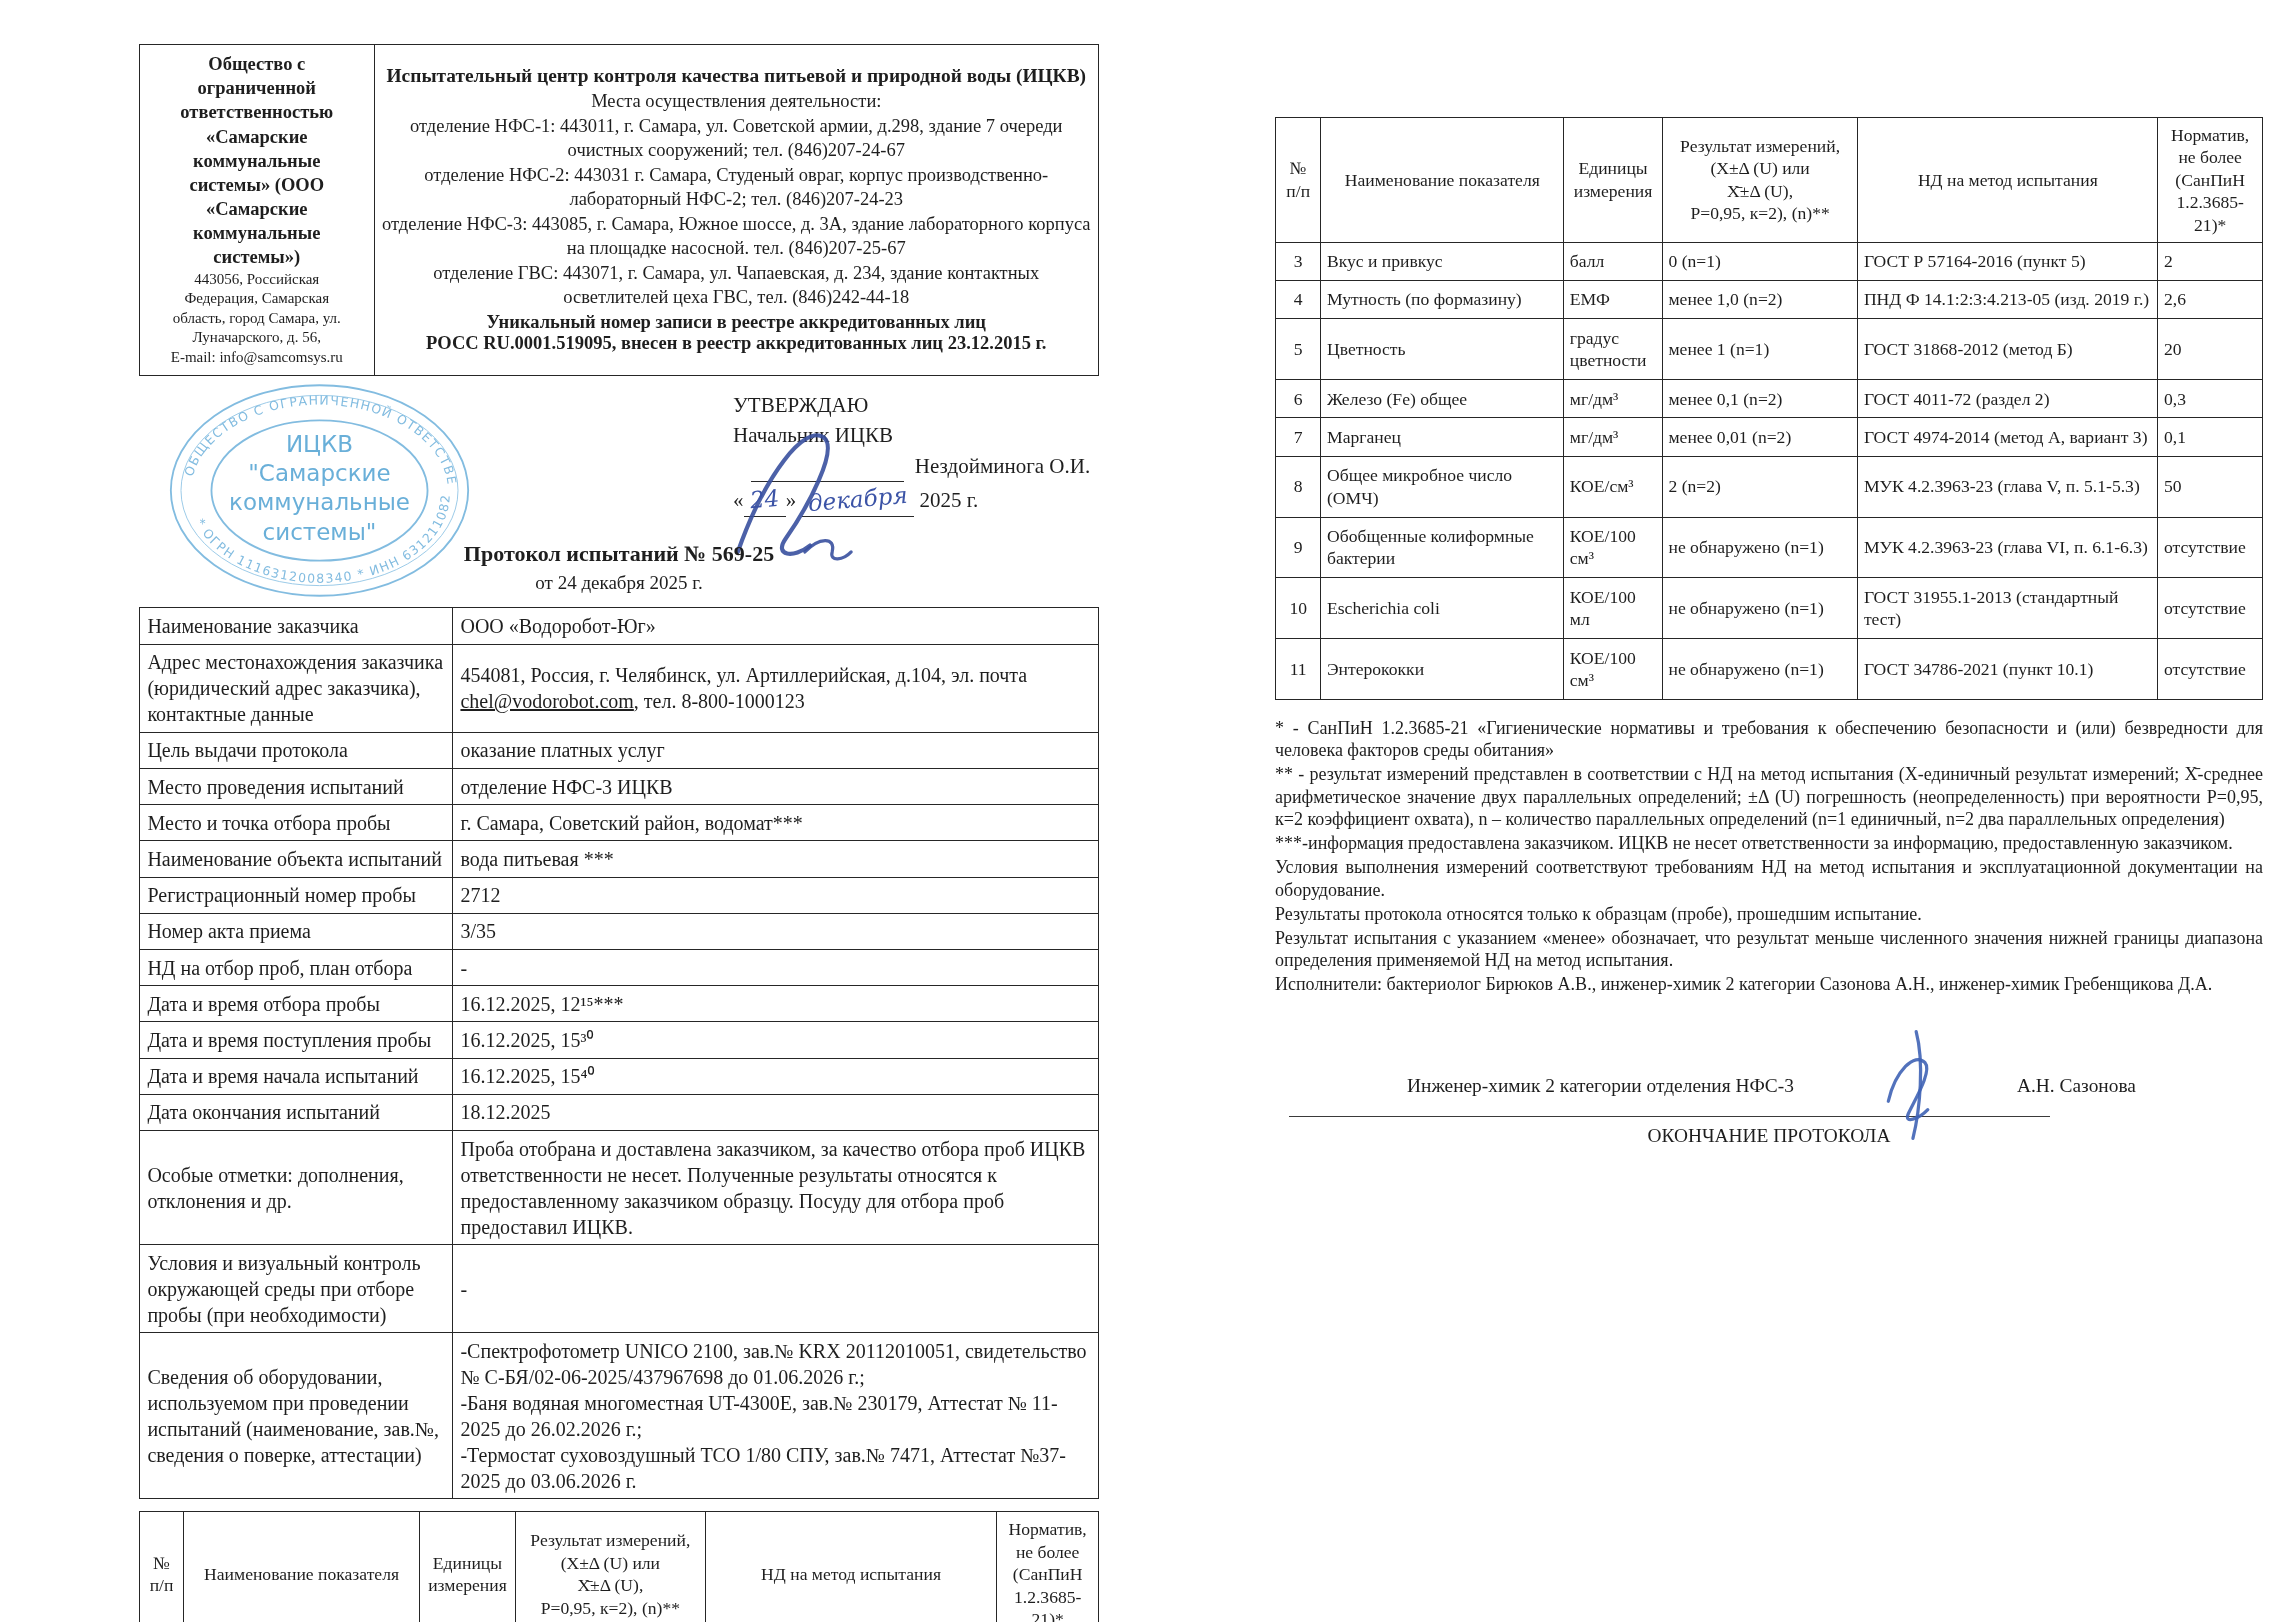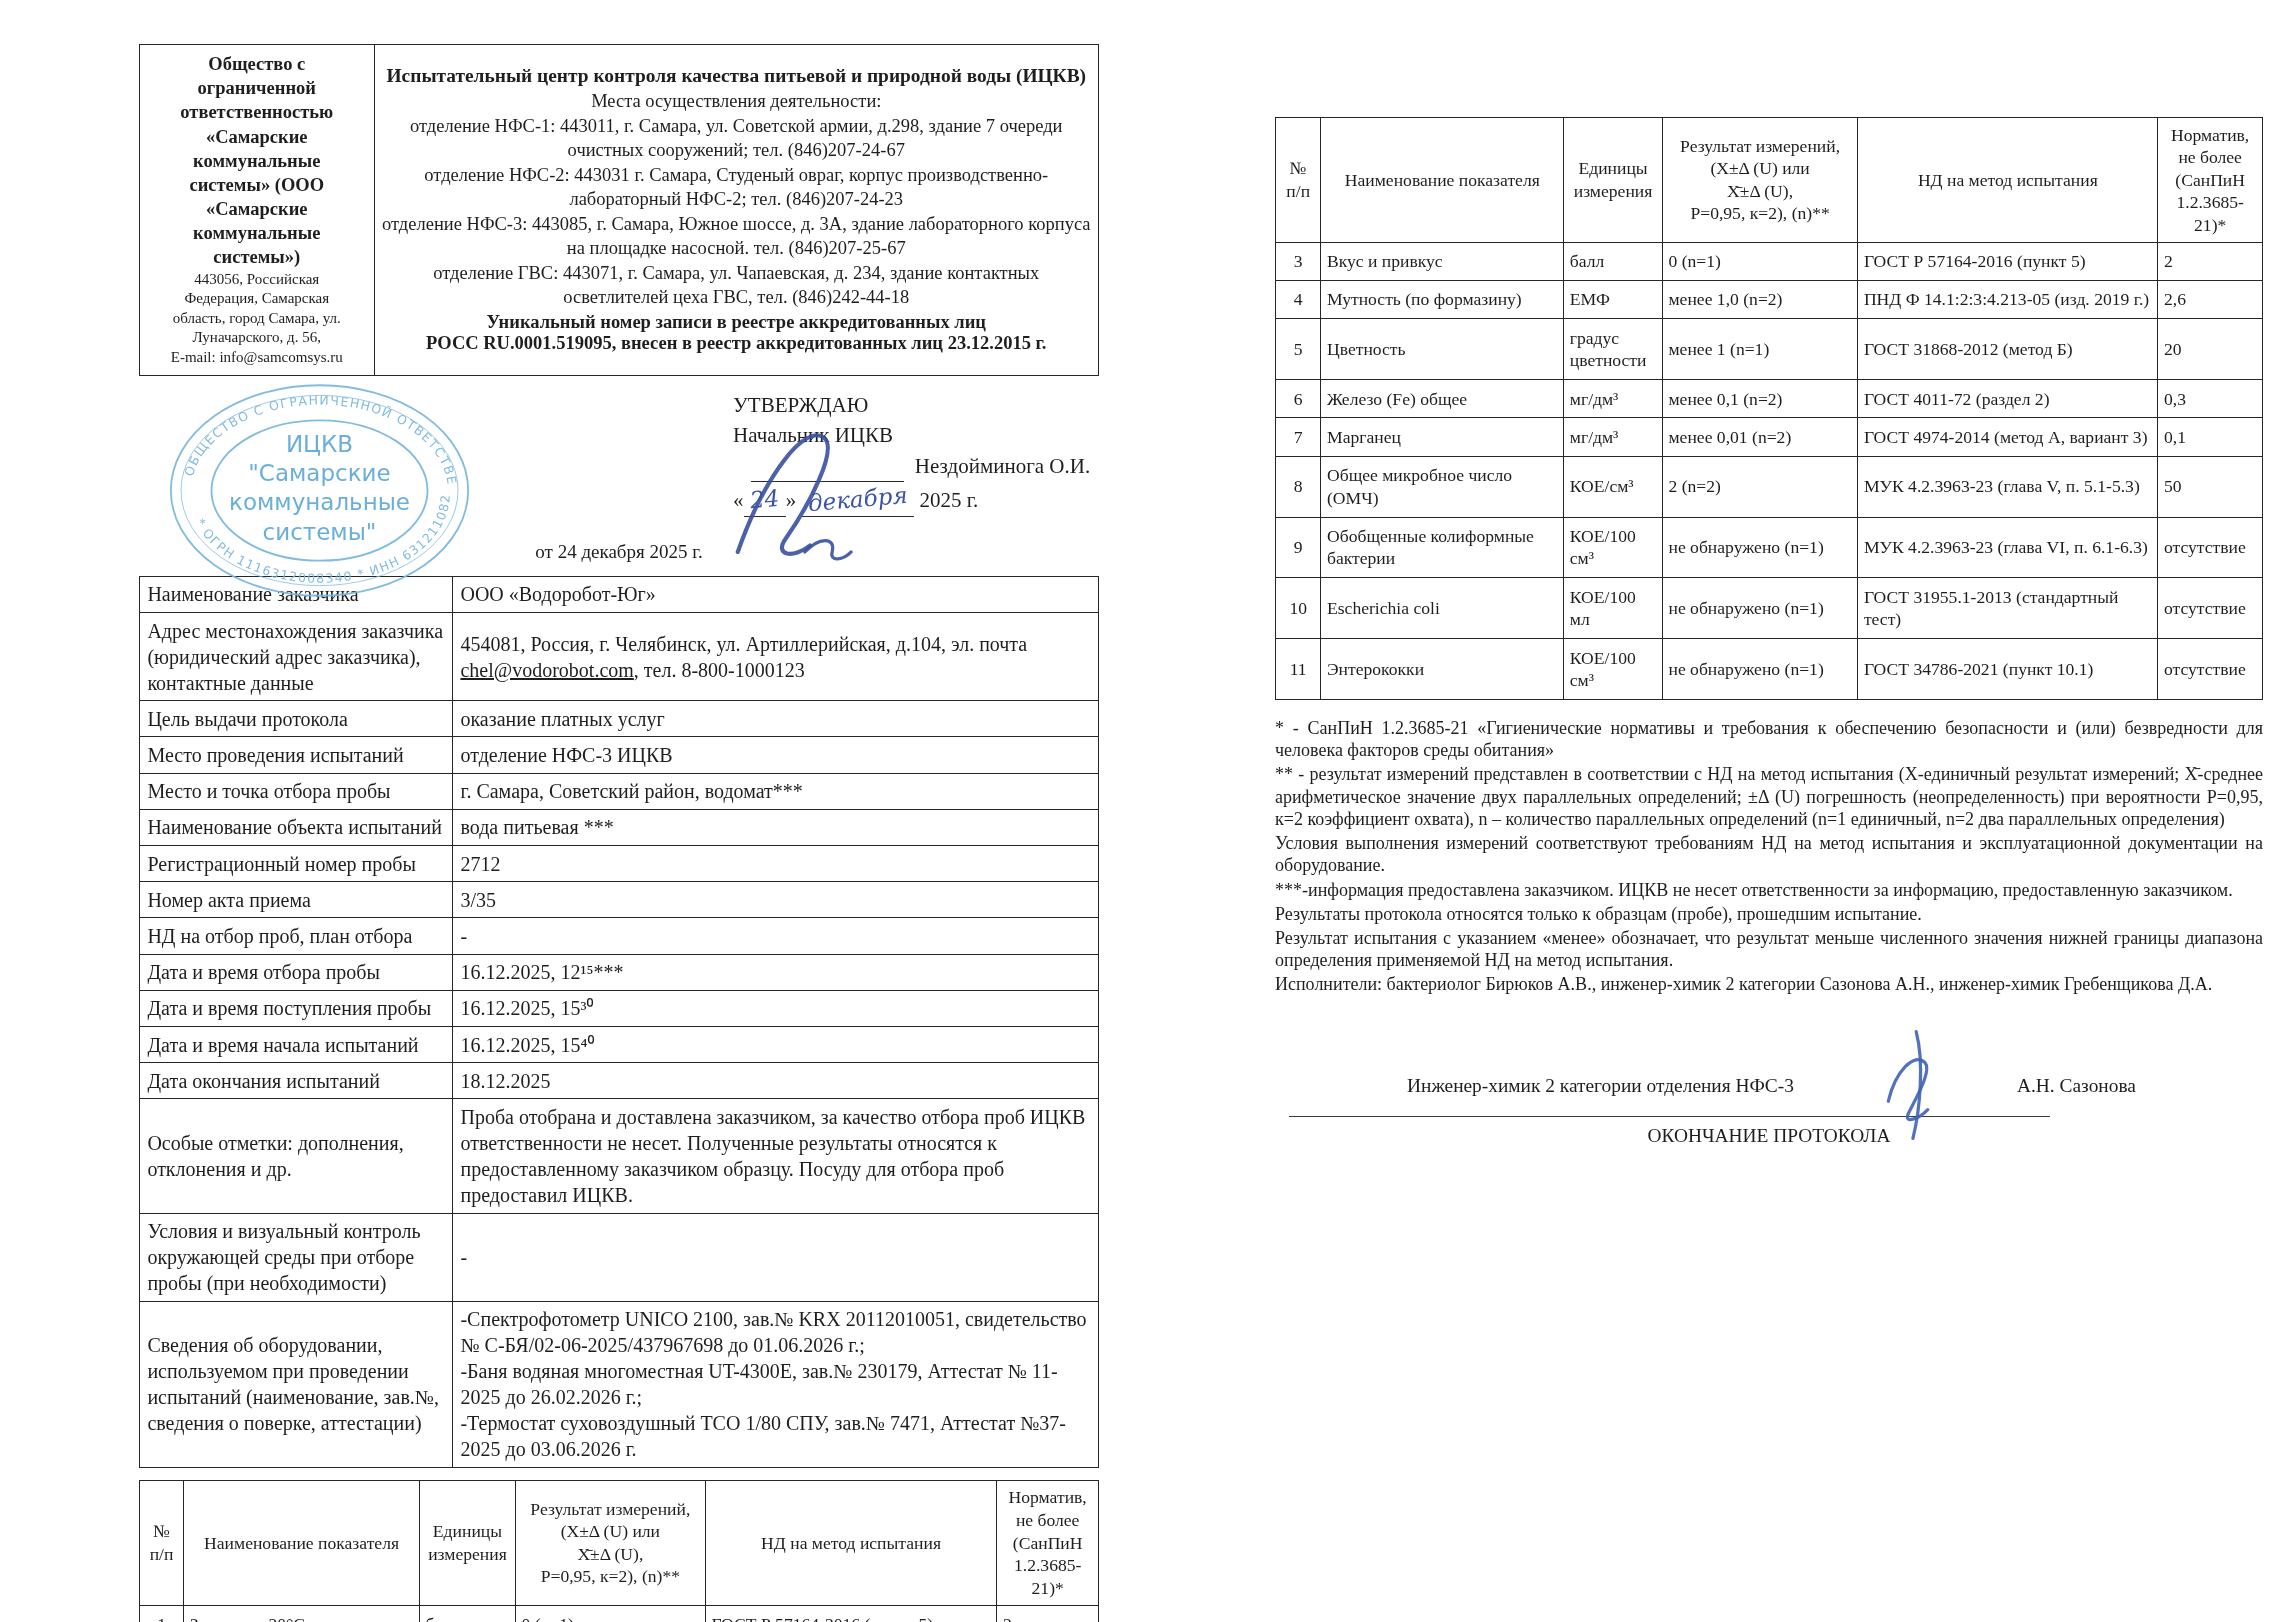--- a/index.html
+++ b/index.html
@@ -157,20 +157,21 @@
       </div>
       <div class="a-date">
         <span>«</span><span class="dseg"><span class="hand">24</span></span><span>»</span>
         <span class="dseg"><span class="hand">декабря</span></span>
         <span>2025 г.</span>
       </div>
     </div>
   </div>
 
   <div class="title-block">
+    <div class="t1">Протокол испытаний № 569-25</div>
     <div class="t2">от 24 декабря 2025 г.</div>
   </div>
 
   <table class="details bordered">
     <tbody>
         <tr>
       <td class="lbl">Наименование заказчика</td>
       <td class="val">ООО «Водоробот-Юг»</td>
     </tr>
     <tr>
@@ -384,22 +385,22 @@
       <td>не обнаружено (n=1)</td>
       <td>ГОСТ 34786-2021 (пункт 10.1)</td>
       <td>отсутствие</td>
     </tr>
   </tbody>
     </table>
 
   <div class="notes">
     <p>* - СанПиН 1.2.3685-21 «Гигиенические нормативы и требования к обеспечению безопасности и (или) безвредности для человека факторов среды обитания»</p>
     <p>** - результат измерений представлен в соответствии с НД на метод испытания (Х-единичный результат измерений; Х̄-среднее арифметическое значение двух параллельных определений; ±Δ (U) погрешность (неопределенность) при вероятности Р=0,95, к=2 коэффициент охвата), n – количество параллельных определений (n=1 единичный, n=2 два параллельных определения)</p>
+    <p>***-информация предоставлена заказчиком. ИЦКВ не несет ответственности за информацию, предоставленную заказчиком.</p>
     <p>Условия выполнения измерений соответствуют требованиям НД на метод испытания и эксплуатационной документации на оборудование.</p>
-    <p>***-информация предоставлена заказчиком. ИЦКВ не несет ответственности за информацию, предоставленную заказчиком.</p>
     <p>Результаты протокола относятся только к образцам (пробе), прошедшим испытание.</p>
     <p>Результат испытания с указанием «менее» обозначает, что результат меньше численного значения нижней границы диапазона определения применяемой НД на метод испытания.</p>
     <p>Исполнители: бактериолог Бирюков А.В., инженер-химик 2 категории Сазонова А.Н., инженер-химик Гребенщикова Д.А.</p>
   </div>
 
   <div class="sign-row">
     <span class="sign-role">Инженер-химик 2 категории отделения НФС-3</span>
     <svg class="sign-svg" viewBox="0 0 200 280">
       <path d="M 95 25 C 112 90 104 190 88 255" fill="none" stroke="#3f63b5" stroke-width="7" stroke-linecap="round" opacity="0.9"></path>
       <path d="M 35 175 C 50 110 92 68 114 92 C 130 110 92 172 78 202 C 68 224 100 214 120 193" fill="none" stroke="#3f63b5" stroke-width="7" stroke-linecap="round" opacity="0.9"></path>

